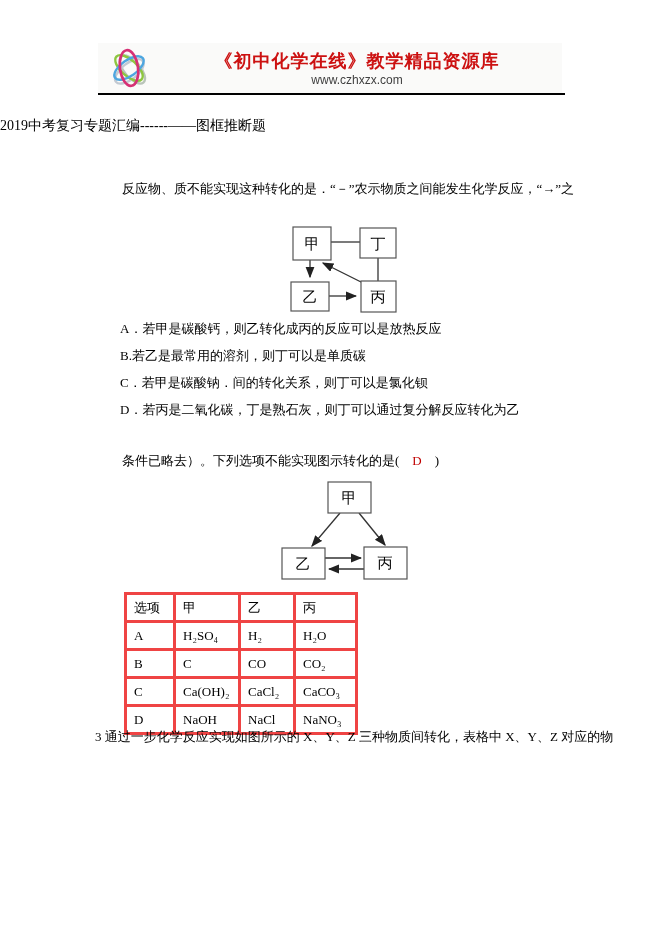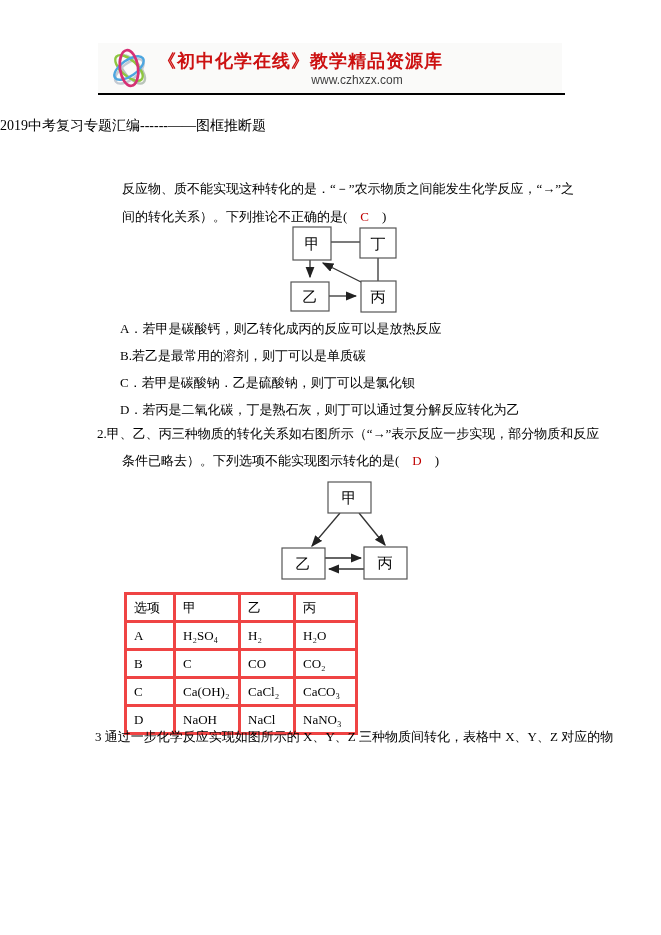--- a/index.html
+++ b/index.html
@@ -5,21 +5,21 @@
   html,body{margin:0;padding:0;background:#ffffff;}
   .page{
     position:relative;width:661px;height:935px;background:#ffffff;overflow:hidden;
     font-family:"Liberation Serif","DejaVu Serif",serif;color:#000;
   }
   
   .banner{position:absolute;left:98px;top:43px;width:464px;height:50px;background:#fafaf9;}
   .banner-rule{position:absolute;left:98px;top:93px;width:467px;height:0;border-top:2px solid #000;}
   .logo{position:absolute;left:8px;top:2px;width:46px;height:46px;}
   .banner-title{
-    position:absolute;left:60px;top:6px;width:398px;
+    position:absolute;left:60px;top:6px;width:398px;text-align:center;
     font-size:18px;font-weight:bold;color:#cc1111;letter-spacing:1px;white-space:nowrap;
   }
   .banner-url{
     position:absolute;left:60px;top:30px;width:398px;text-align:center;
     font-size:12px;color:#404040;font-family:"Liberation Sans","DejaVu Sans",sans-serif;
   }
   .doc-title{
     position:absolute;left:0;top:117px;width:645px;text-align:left;
     font-size:14px;white-space:nowrap;
   }
@@ -58,21 +58,20 @@
       </g>
     </svg>
     <div class="banner-title">《初中化学在线》教学精品资源库</div>
     <div class="banner-url">www.czhxzx.com</div>
   </div>
   <div class="banner-rule"></div>
 
   <div class="doc-title">2019中考复习专题汇编------——图框推断题</div>
 
   <div class="line" style="left:122px;top:180px;">反应物、质不能实现这种转化的是．“－”农示物质之间能发生化学反应，“→”之</div>
-  <div class="line" style="left:122px;top:208px;"><span>间的转化关系）。下列推论不正确的是(　</span><span class="ans">C</span><span>　)</span></div>
 
   <svg class="diagram" style="left:276px;top:221px;" width="140" height="100" viewBox="0 0 140 100">
     <defs>
       <marker id="arr" markerWidth="9" markerHeight="8" refX="8" refY="3.5" orient="auto">
         <path d="M0,0 L9,3.5 L0,7 z" fill="#222"></path>
       </marker>
     </defs>
     <line x1="55" y1="21" x2="84" y2="21"></line>
     <line x1="102" y1="37" x2="102" y2="60"></line>
     <line x1="34" y1="39" x2="34" y2="56" marker-end="url(#arr)"></line>
@@ -83,24 +82,23 @@
     <rect x="15" y="61" width="38" height="29"></rect>
     <rect x="85" y="60" width="35" height="31"></rect>
     <text x="36" y="28" text-anchor="middle">甲</text>
     <text x="102" y="28" text-anchor="middle">丁</text>
     <text x="34" y="81" text-anchor="middle">乙</text>
     <text x="102" y="81" text-anchor="middle">丙</text>
   </svg>
 
   <div class="line" style="left:120px;top:320px;">A．若甲是碳酸钙，则乙转化成丙的反应可以是放热反应</div>
   <div class="line" style="left:120px;top:347px;">B.若乙是最常用的溶剂，则丁可以是单质碳</div>
-  <div class="line" style="left:120px;top:374px;">C．若甲是碳酸钠．乙是硫酸钠，则丁可以是氯化钡</div>
+  <div class="line" style="left:120px;top:374px;">C．若甲是碳酸钠．间的转化关系，则丁可以是氯化钡</div>
   <div class="line" style="left:120px;top:401px;">D．若丙是二氧化碳，丁是熟石灰，则丁可以通过复分解反应转化为乙</div>
 
-  <div class="line" style="left:97px;top:425px;">2.甲、乙、丙三种物质的转化关系如右图所示（“→”表示反应一步实现，部分物质和反应</div>
   <div class="line" style="left:122px;top:452px;"><span>条件已略去）。下列选项不能实现图示转化的是(　</span><span class="ans">D</span><span>　)</span></div>
 
   <svg class="diagram" style="left:252px;top:477px;" width="200" height="110" viewBox="0 0 200 110">
     <line x1="88" y1="36" x2="60" y2="69" marker-end="url(#arr)"></line>
     <line x1="107" y1="36" x2="133" y2="68" marker-end="url(#arr)"></line>
     <line x1="73" y1="81" x2="109" y2="81" marker-end="url(#arr)"></line>
     <line x1="112" y1="92" x2="77" y2="92" marker-end="url(#arr)"></line>
     <rect x="76" y="5" width="43" height="31"></rect>
     <rect x="30" y="71" width="43" height="31"></rect>
     <rect x="112" y="70" width="43" height="32"></rect>

